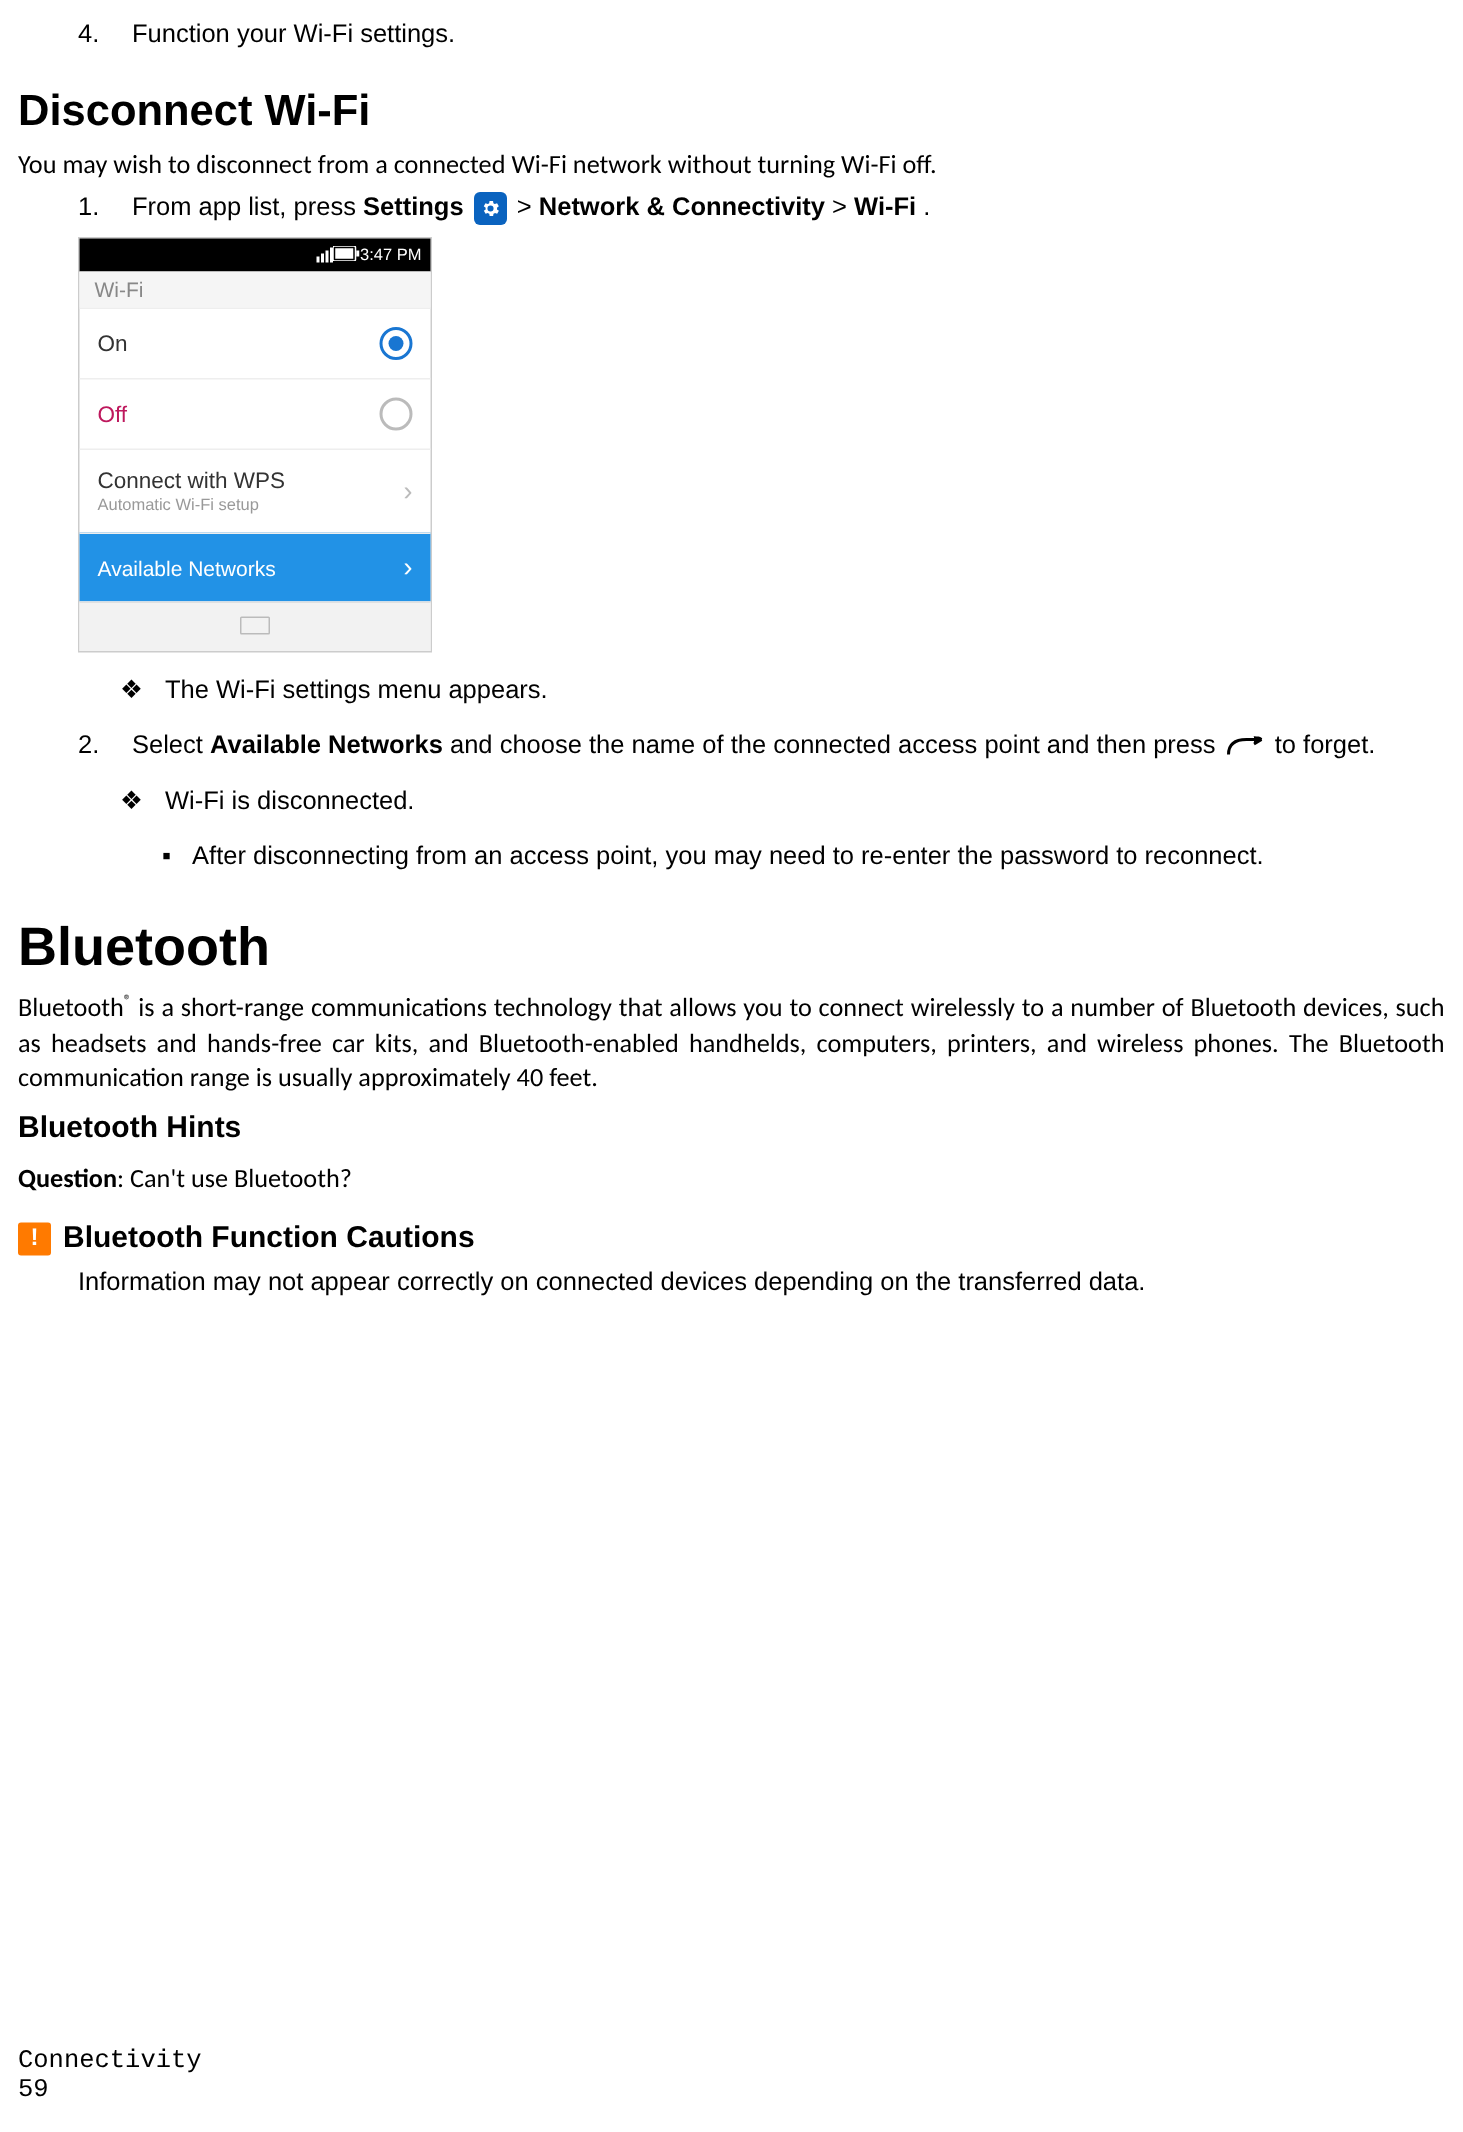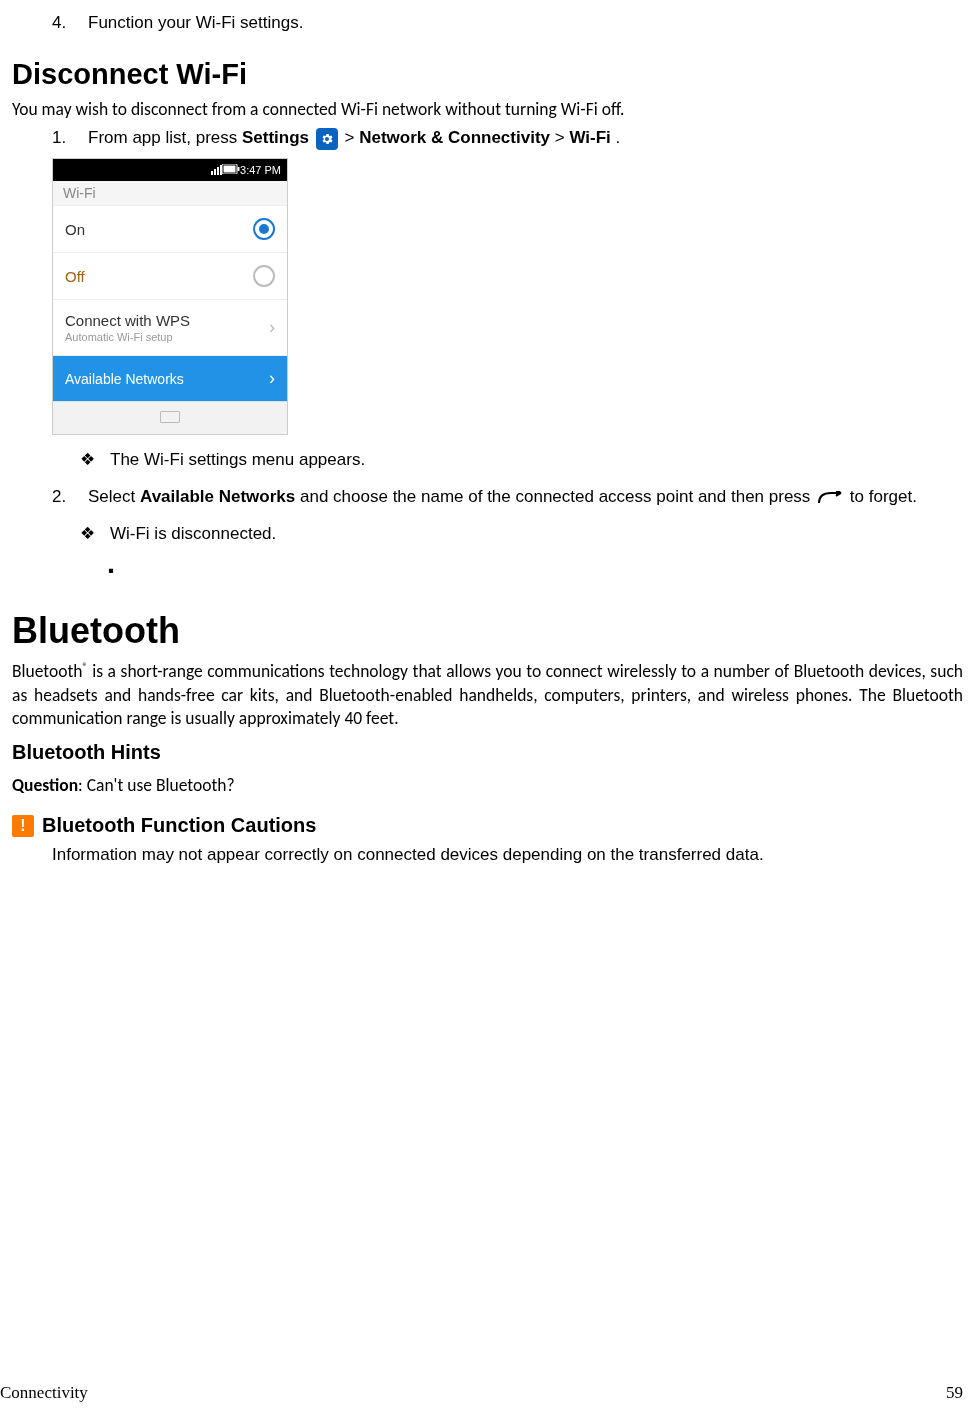--- a/index.html
+++ b/index.html
@@ -57,23 +57,23 @@
   .sc-row.sel{background:#2292e6;color:#fff;font-size:14px;}
   .radio{width:18px;height:18px;border:2px solid #bbb;border-radius:50%;display:inline-flex;align-items:center;justify-content:center;}
   .radio.on{border-color:#1976d2;}
   .radio.on::after{content:"";width:10px;height:10px;background:#1976d2;border-radius:50%;}
   .chev{color:#bbb;font-size:18px;}
   .chev.white{color:#fff;}
   .sc-sub{font-size:11px;color:#999;display:block;margin-top:2px;}
   .sc-bottom{background:#f2f2f2;text-align:center;padding:6px 0;border-top:1px solid #e0e0e0;}
   .sc-homekey{width:18px;height:10px;border:1px solid #bbb;display:inline-block;border-radius:1px;}
   .footer{
-    position:absolute; bottom:18px; left:0; right:12px;
+    position:absolute; bottom:18px; left:12px; right:12px;
     display:flex; justify-content:space-between;
-    font-family:Liberation Serif, serif;font-size:17px;
+    font-family:Liberation Mono, monospace;font-size:17px;flex-direction:column;
   }
 </style>
 </head>
 <body>
 
 <div class="ol-row">
   <div class="ol-num">4.</div>
   <div class="ol-body">Function your Wi-Fi settings.</div>
 </div>
 
@@ -114,21 +114,21 @@
         </svg>
     </span>
     <span>3:47 PM</span>
   </div>
   <div class="sc-header">Wi-Fi</div>
   <div class="sc-row">
     <span>On</span>
     <span class="radio on"></span>
   </div>
   <div class="sc-row">
-    <span style="color:#a16207">Off</span>
+    <span style="color:#be185d">Off</span>
     <span class="radio"></span>
   </div>
   <div class="sc-row">
     <span>
       <span>Connect with WPS</span>
       <span class="sc-sub">Automatic Wi-Fi setup</span>
     </span>
     <span class="chev">›</span>
   </div>
   <div class="sc-row sel">
@@ -162,20 +162,21 @@
   </div>
 </div>
 
 <div class="dia-row">
   <div class="dia-mark">❖</div>
   <div>Wi-Fi is disconnected.</div>
 </div>
 
 <div class="sq-row">
   <div>▪</div>
+  <div>After disconnecting from an access point, you may need to re-enter the password to reconnect.</div>
 </div>
 
 <div class="h1">Bluetooth</div>
 <div class="para">
   <span>Bluetooth</span><sup style="font-size:10px">®</sup><span> is a short-range communications technology that allows you to connect wirelessly to a number of Bluetooth devices, such as headsets and hands-free car kits, and Bluetooth-enabled handhelds, computers, printers, and wireless phones. The Bluetooth communication range is usually approximately 40 feet.</span>
 </div>
 
 <div class="h3">Bluetooth Hints</div>
 
 <div class="qa">

